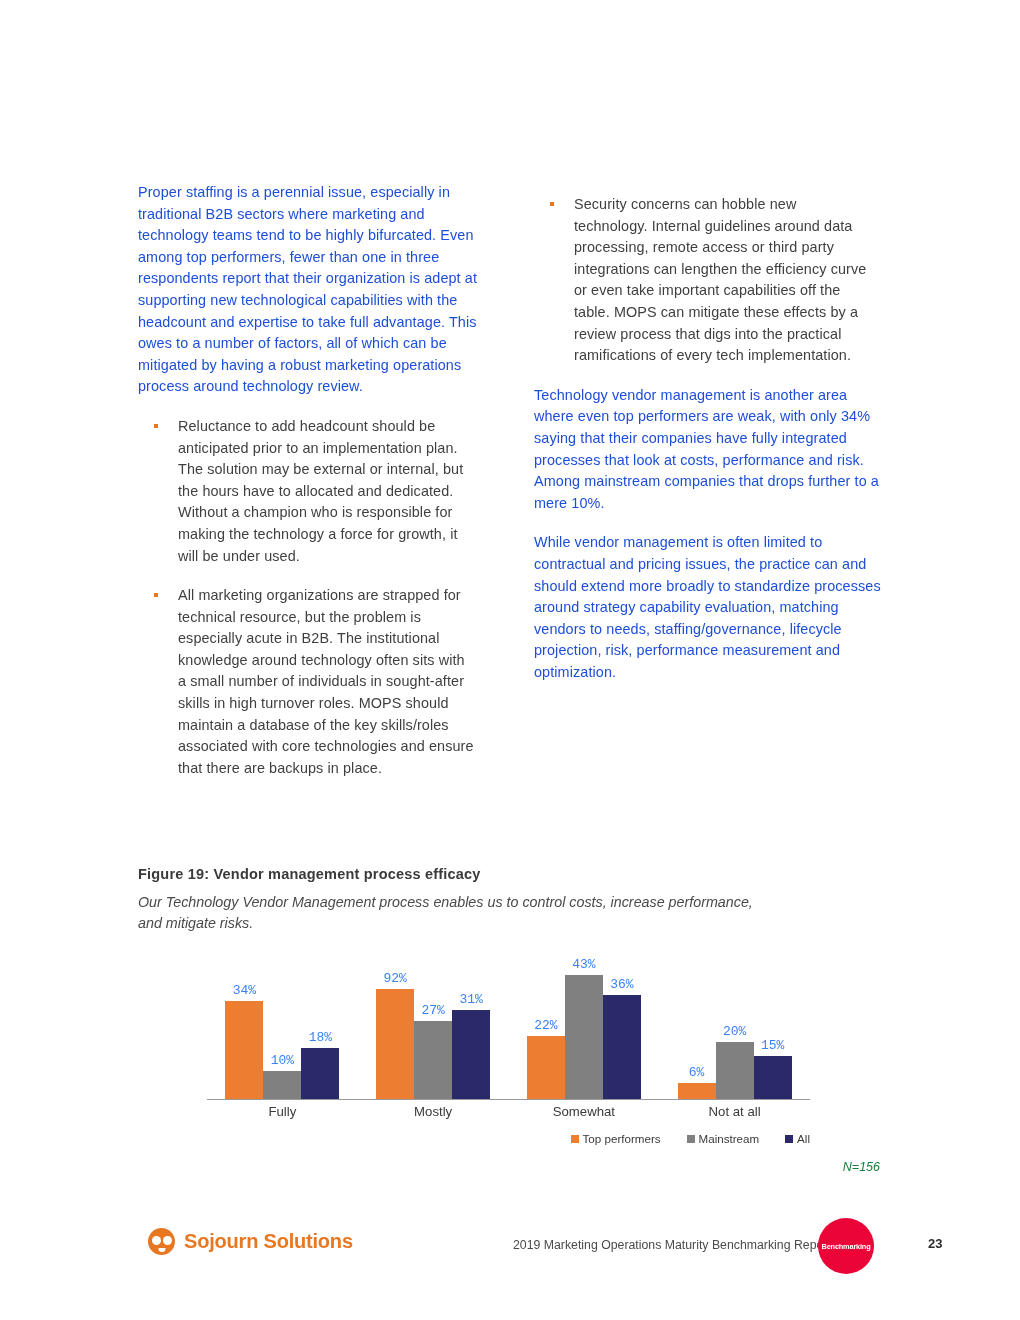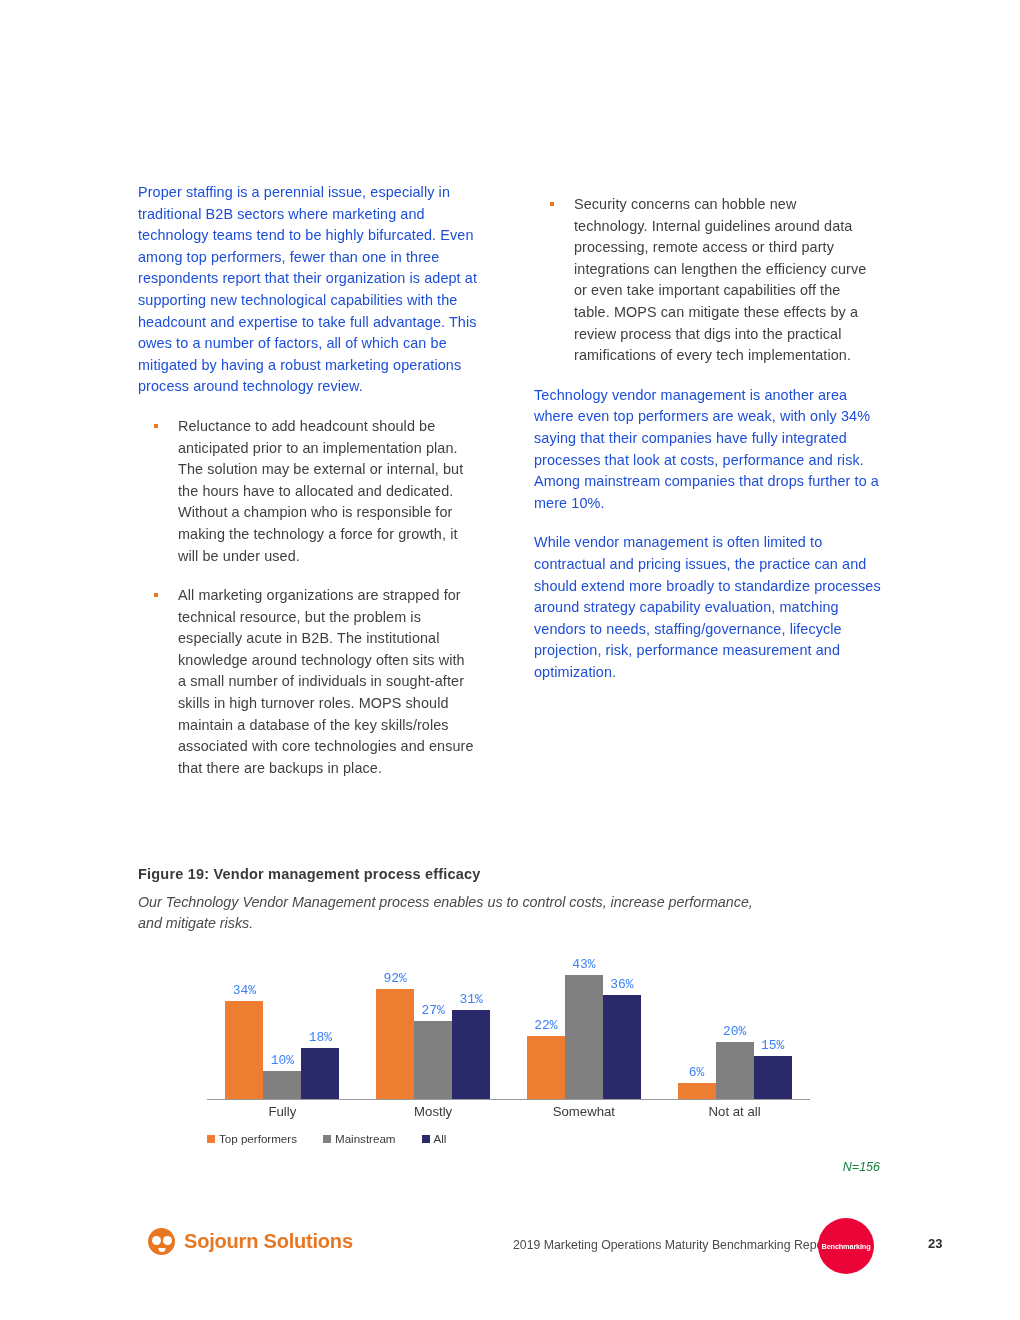--- a/index.html
+++ b/index.html
@@ -168,21 +168,21 @@
     font-size: 13.2px;
     color: #3a3a3a;
   }
 
   .legend {
     position: absolute;
     left: 69px;
     top: 172px;
     width: 603px;
     display: flex;
-    justify-content: flex-start;
+    justify-content: flex-end;
     align-items: center;
     gap: 26px;
   }
   .legend .item {
     display: flex;
     align-items: center;
     gap: 4px;
     font-size: 11.6px;
     color: #3a3a3a;
   }

